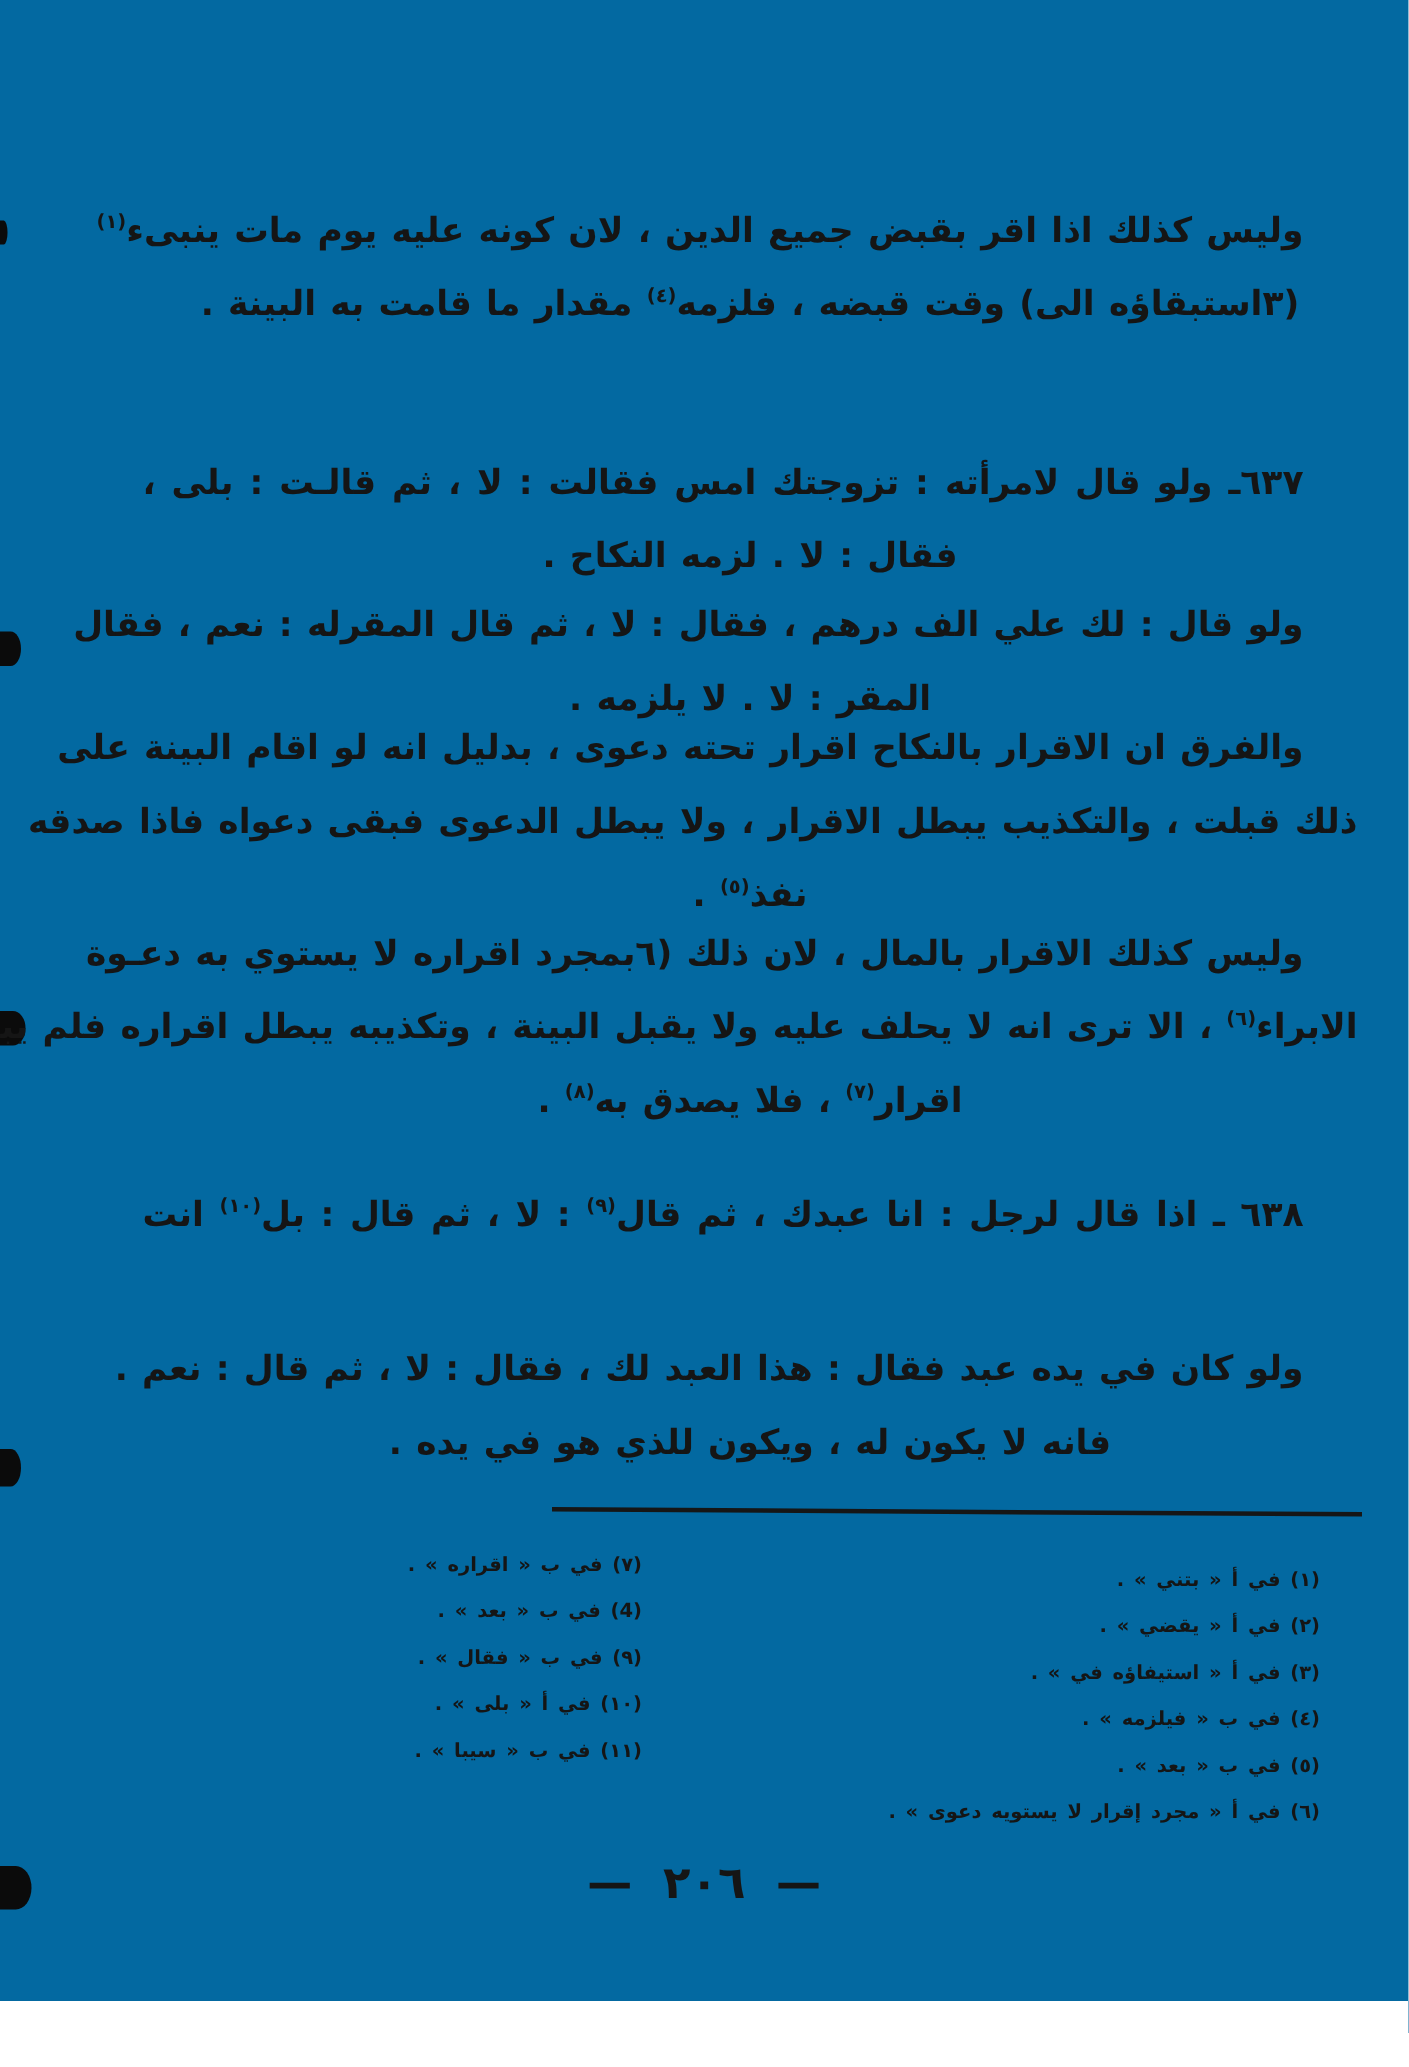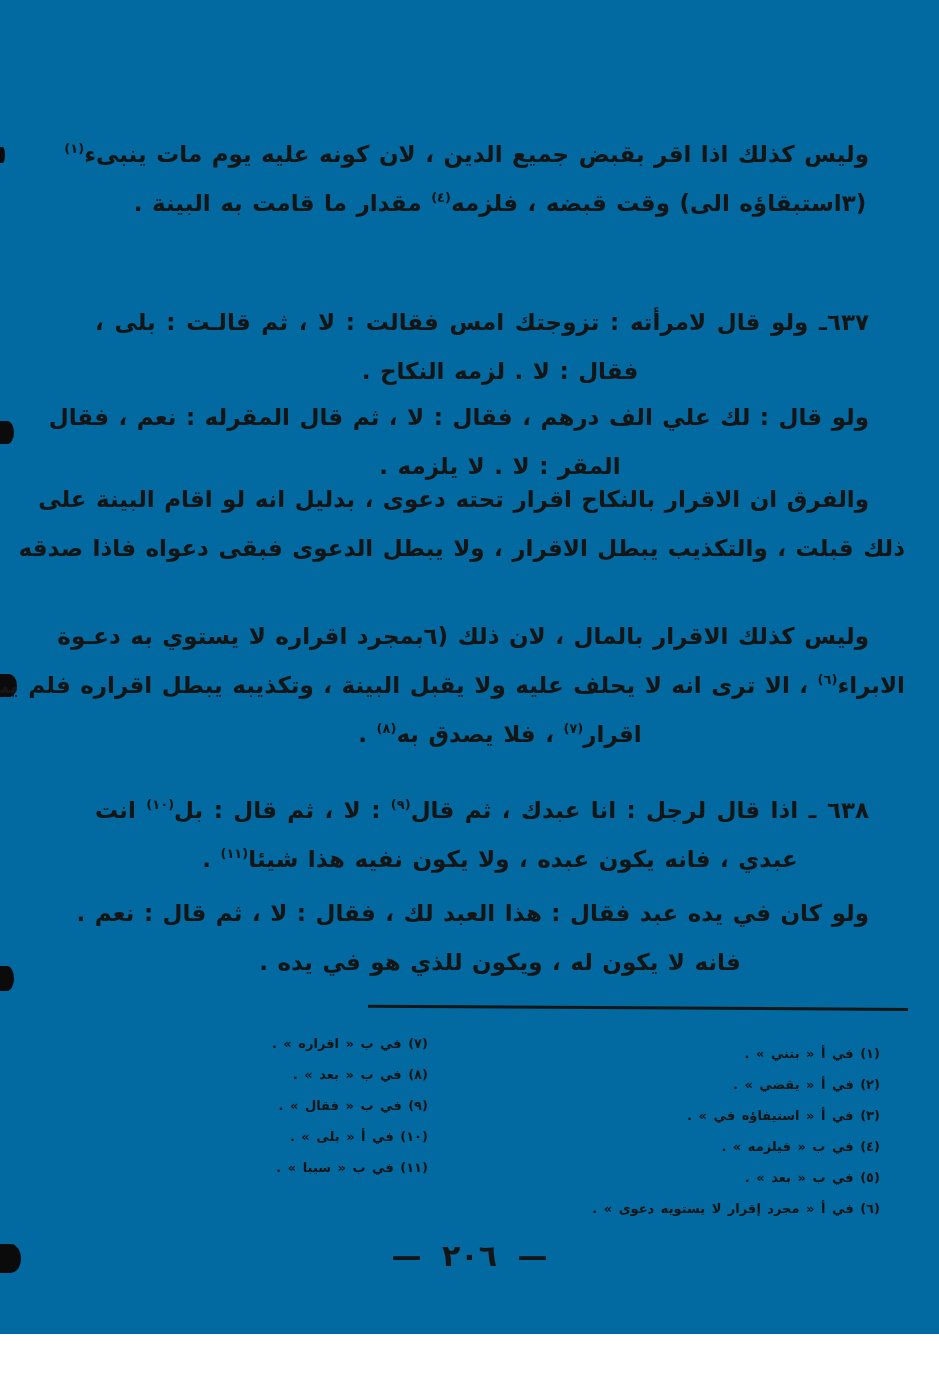--- a/index.html
+++ b/index.html
@@ -101,52 +101,52 @@
   </div>
 
   <div class="body-block" style="top:393px;margin-left:32px;">
     <div class="line j ind">ولو قال : لك علي الف درهم ، فقال : لا ، ثم قال المقرله : نعم ، فقال</div>
     <div class="line c">المقر : لا . لا يلزمه .</div>
   </div>
 
   <div class="body-block" style="top:475px;">
     <div class="line j ind">والفرق ان الاقرار بالنكاح اقرار تحته دعوى ، بدليل انه لو اقام البينة على</div>
     <div class="line j">ذلك قبلت ، والتكذيب يبطل الاقرار ، ولا يبطل الدعوى فبقى دعواه فاذا صدقه</div>
+    <div class="line c">نفذ<sup>(٥)</sup> .</div>
   </div>
 
   <div class="body-block" style="top:612px;">
     <div class="line j ind">وليس كذلك الاقرار بالمال ، لان ذلك (٦بمجرد اقراره لا يستوي به دعـوة</div>
     <div class="line j">الابراء<sup>(٦)</sup> ، الا ترى انه لا يحلف عليه ولا يقبل البينة ، وتكذيبه يبطل اقراره فلم يبق</div>
     <div class="line c">اقرار<sup>(٧)</sup> ، فلا يصدق به<sup>(٨)</sup> .</div>
   </div>
 
   <div class="body-block" style="top:786px;">
     <div class="line j ind">٦٣٨ ـ اذا قال لرجل : انا عبدك ، ثم قال<sup>(٩)</sup> : لا ، ثم قال : بل<sup>(١٠)</sup> انت</div>
-    <div class="line c">عبدي ، فانه يكون عبده ، ولا يكون نفيه هذا شيئا<sup>(١١)</sup> .</div>
   </div>
 
   <div class="body-block" style="top:889px;">
     <div class="line r ind">ولو كان في يده عبد فقال : هذا العبد لك ، فقال : لا ، ثم قال : نعم .</div>
     <div class="line c">فانه لا يكون له ، ويكون للذي هو في يده .</div>
   </div>
 
   <div class="fn-divider"></div>
 
   <div class="fn-col fn-col-right">
     <div class="fn-line">(١) في أ « بتني » .</div>
     <div class="fn-line">(٢) في أ « يقضي » .</div>
     <div class="fn-line">(٣) في أ « استيفاؤه في » .</div>
     <div class="fn-line">(٤) في ب « فيلزمه » .</div>
     <div class="fn-line">(٥) في ب « بعد » .</div>
     <div class="fn-line">(٦) في أ « مجرد إقرار لا يستويه دعوى » .</div>
   </div>
 
   <div class="fn-col fn-col-left">
     <div class="fn-line">(٧) في ب « اقراره » .</div>
-    <div class="fn-line">(٨) في ب « بعد » .</div>
+    <div class="fn-line">(4) في ب « بعد » .</div>
     <div class="fn-line">(٩) في ب « فقال » .</div>
     <div class="fn-line">(١٠) في أ « بلى » .</div>
     <div class="fn-line">(١١) في ب « سيبا » .</div>
   </div>
 
   <div class="page-number">— ٢٠٦ —</div>
 
 </div>
 
 </body></html>

